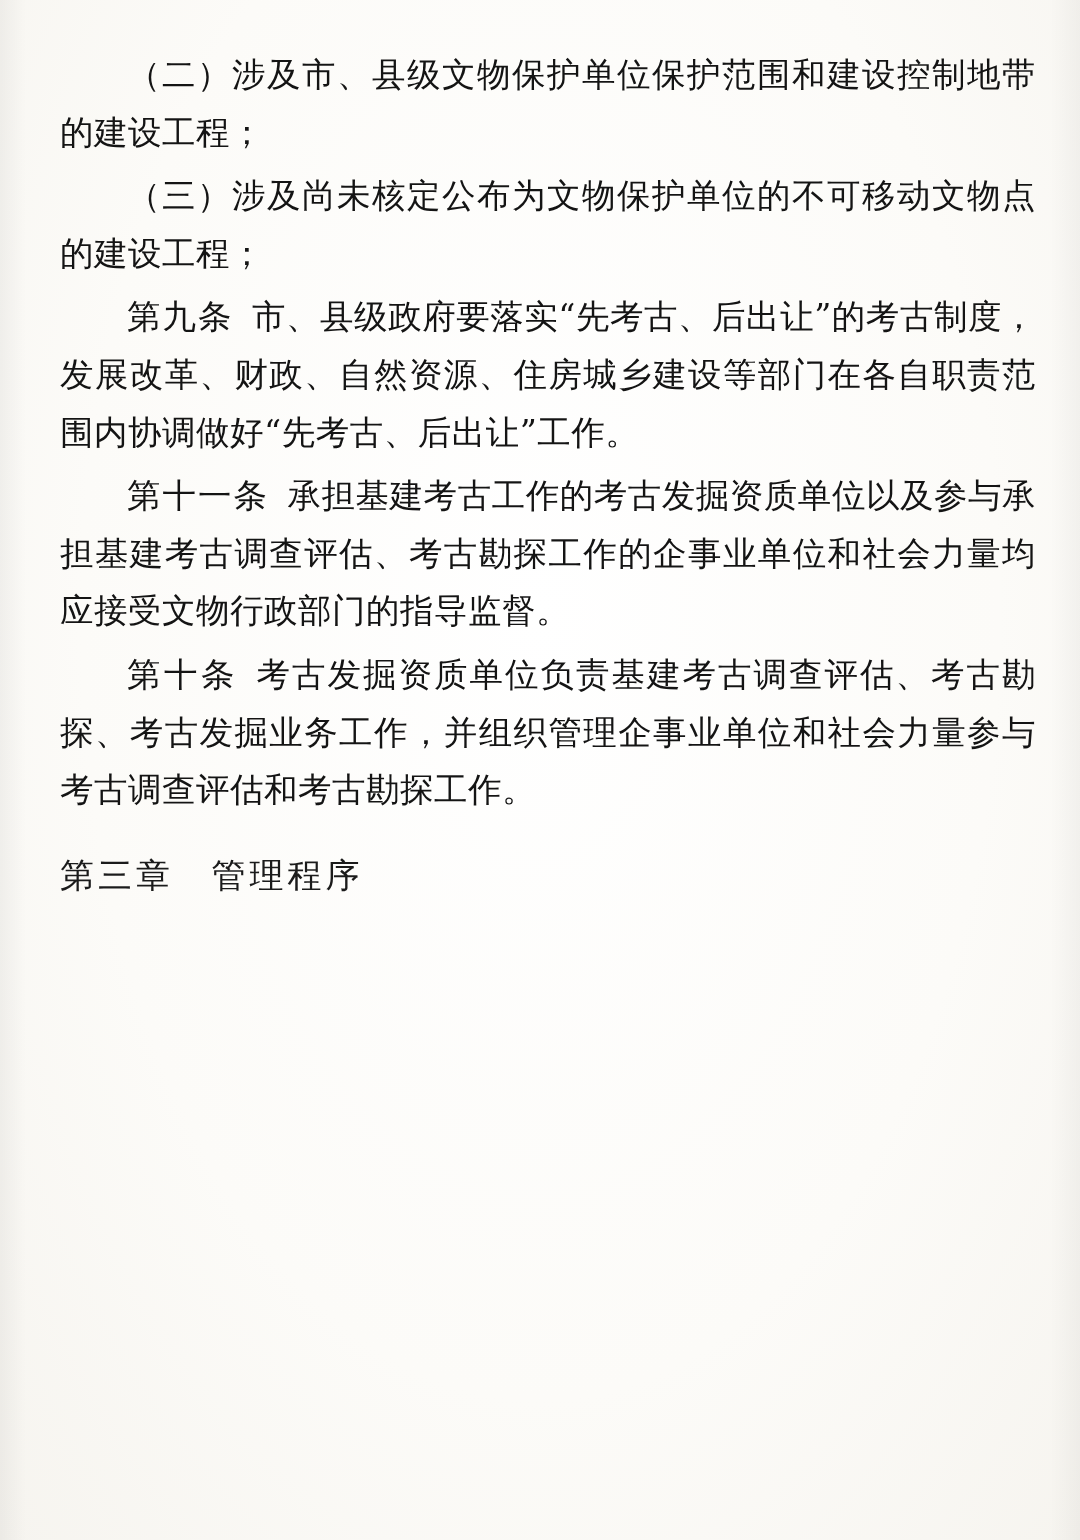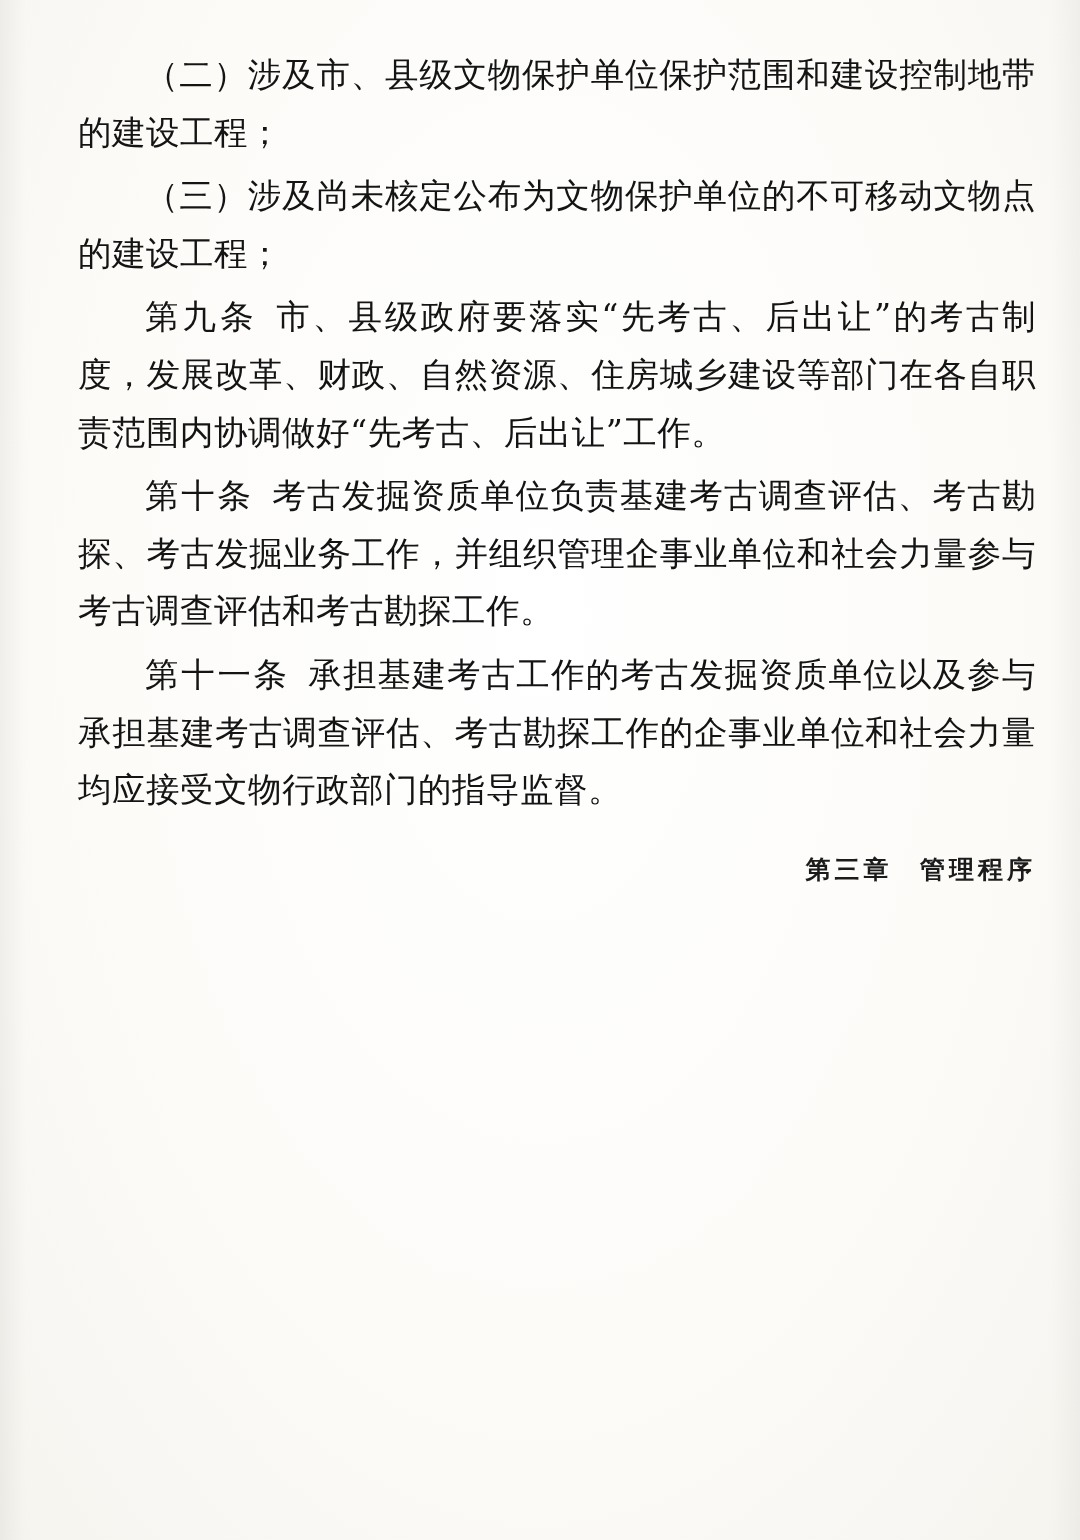--- a/index.html
+++ b/index.html
@@ -32,39 +32,39 @@
     pointer-events: none;
     background:
       linear-gradient(90deg, rgba(0,0,0,0.045) 0px, rgba(0,0,0,0.0) 26px),
       linear-gradient(270deg, rgba(0,0,0,0.035) 0px, rgba(0,0,0,0.0) 30px);
   }
   .doc-body {
     position: relative;
     z-index: 2;
   }
   p.para {
-    margin: 0 0 6px 18px;
+    margin: 0 0 6px 0;
     font-size: 33.5px;
     line-height: 1.72;
     text-align: justify;
     text-justify: inter-ideograph;
     text-indent: 2em;
     letter-spacing: 0.5px;
     color: #141414;
   }
   .art-label {
     font-weight: normal;
     letter-spacing: 2px;
     margin-right: 0.55em;
   }
   h2.chapter {
     margin: 34px 0 24px 0;
-    text-align: right;
-    font-size: 25px;
-    font-weight: bold;
+    text-align: left;
+    font-size: 34px;
+    font-weight: normal;
     letter-spacing: 4px;
     text-indent: 0;
   }
   h2.chapter .gap {
     display: inline-block;
     width: 1.1em;
   }
 </style>
 </head>
 <body>
@@ -75,25 +75,25 @@
     <p class="para">（二）涉及市、县级文物保护单位保护范围和建设控制地带的建设工程；</p>
 
     <p class="para">（三）涉及尚未核定公布为文物保护单位的不可移动文物点的建设工程；</p>
 
 
     <p class="para">
       <span class="art-label">第九条</span><span>市、县级政府要落实“先考古、后出让”的考古制度，发展改革、财政、自然资源、住房城乡建设等部门在各自职责范围内协调做好“先考古、后出让”工作。</span>
     </p>
 
     <p class="para">
-      <span class="art-label">第十条</span><span>考古发掘资质单位负责基建考古调查评估、考古勘探、考古发掘业务工作，并组织管理企事业单位和社会力量参与考古调查评估和考古勘探工作。</span>
+      <span class="art-label">第十一条</span><span>承担基建考古工作的考古发掘资质单位以及参与承担基建考古调查评估、考古勘探工作的企事业单位和社会力量均应接受文物行政部门的指导监督。</span>
     </p>
 
     <p class="para">
-      <span class="art-label">第十一条</span><span>承担基建考古工作的考古发掘资质单位以及参与承担基建考古调查评估、考古勘探工作的企事业单位和社会力量均应接受文物行政部门的指导监督。</span>
+      <span class="art-label">第十条</span><span>考古发掘资质单位负责基建考古调查评估、考古勘探、考古发掘业务工作，并组织管理企事业单位和社会力量参与考古调查评估和考古勘探工作。</span>
     </p>
 
     <h2 class="chapter">
       <span>第三章</span><span class="gap"></span><span>管理程序</span>
     </h2>
 
 
 
   </div>
 </div>

